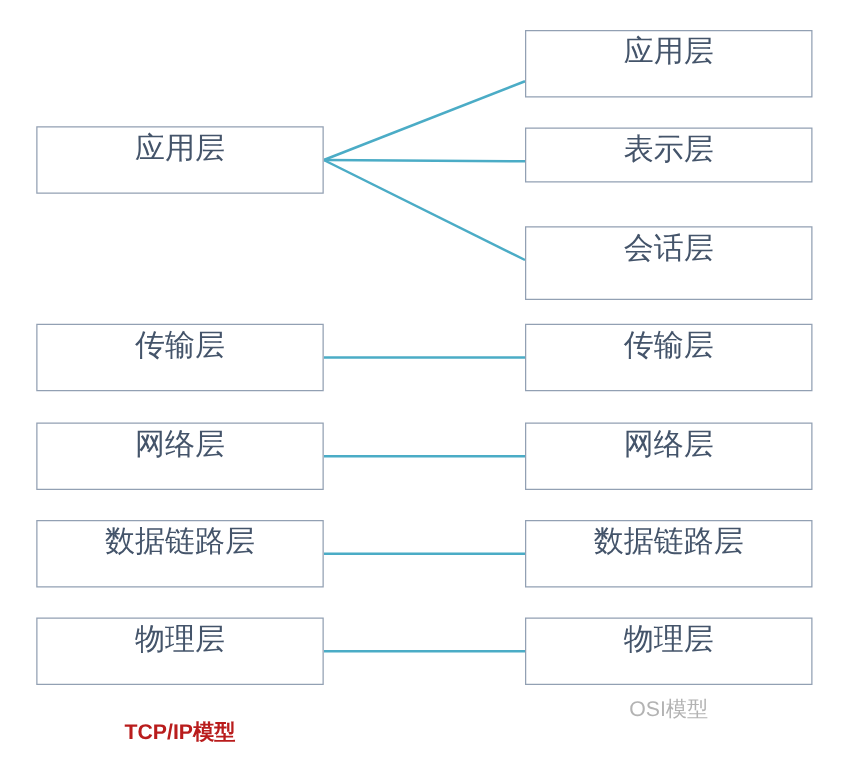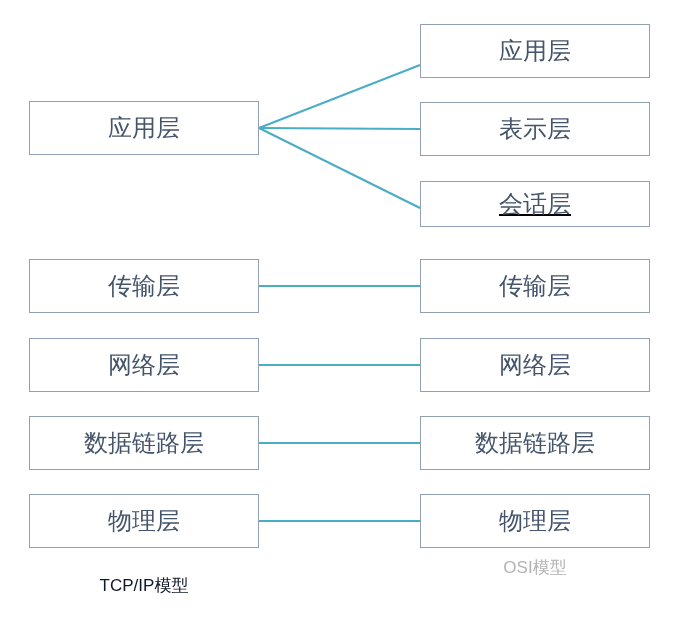--- a/index.html
+++ b/index.html
@@ -19,21 +19,21 @@
     position: absolute;
     left: 0;
     top: 0;
   }
   .node {
     position: absolute;
     box-sizing: border-box;
     background: #ffffff;
     border: 1px solid #92A0B3;
     display: flex;
-    align-items: center;
+    align-items: flex-start;
     justify-content: center;
   }
   .node-label {
     font-size: 24px;
     font-weight: 400;
     color: #44546A;
     white-space: nowrap;
   }
   .col-label {
     position: absolute;
@@ -50,45 +50,45 @@
   <svg class="wires" id="wires" width="680" height="621">
       <line x1="259" y1="128" x2="420" y2="65" stroke="#4BACC6" stroke-width="2"></line>
       <line x1="259" y1="128" x2="420" y2="129" stroke="#4BACC6" stroke-width="2"></line>
       <line x1="259" y1="128" x2="420" y2="208" stroke="#4BACC6" stroke-width="2"></line>
       <line x1="259" y1="286" x2="420" y2="286" stroke="#4BACC6" stroke-width="2"></line>
       <line x1="259" y1="365" x2="420" y2="365" stroke="#4BACC6" stroke-width="2"></line>
       <line x1="259" y1="443" x2="420" y2="443" stroke="#4BACC6" stroke-width="2"></line>
       <line x1="259" y1="521" x2="420" y2="521" stroke="#4BACC6" stroke-width="2"></line>
     </svg>
 
-  <div class="col-label" id="left-col-label" style="left: 144px; top: 574px; color: #0f172a;">TCP/IP模型</div>
+  <div class="col-label" id="left-col-label" style="left: 144px; top: 574px; color: #b91c1c; font-weight: bold;">TCP/IP模型</div>
 
   <div class="col-label" id="right-col-label" style="left: 535px; top: 556px; color: rgb(179, 179, 179);">OSI模型</div>
 <div class="node" style="left: 29px; top: 101px; width: 230px; height: 54px; border-color: rgb(146, 160, 179);">
       <span class="node-label" style="color: rgb(68, 84, 106);">应用层</span>
     </div>
     <div class="node" style="left: 29px; top: 259px; width: 230px; height: 54px; border-color: rgb(146, 160, 179);">
       <span class="node-label" style="color: rgb(68, 84, 106);">传输层</span>
     </div>
     <div class="node" style="left: 29px; top: 338px; width: 230px; height: 54px; border-color: rgb(146, 160, 179);">
       <span class="node-label" style="color: rgb(68, 84, 106);">网络层</span>
     </div>
     <div class="node" style="left: 29px; top: 416px; width: 230px; height: 54px; border-color: rgb(146, 160, 179);">
       <span class="node-label" style="color: rgb(68, 84, 106);">数据链路层</span>
     </div>
     <div class="node" style="left: 29px; top: 494px; width: 230px; height: 54px; border-color: rgb(146, 160, 179);">
       <span class="node-label" style="color: rgb(68, 84, 106);">物理层</span>
     </div>
     <div class="node" style="left: 420px; top: 24px; width: 230px; height: 54px; border-color: rgb(146, 160, 179);">
       <span class="node-label" style="color: rgb(68, 84, 106);">应用层</span>
     </div>
-    <div class="node" style="left: 420px; top: 102px; width: 230px; height: 54px; border-color: rgb(146, 160, 179);">
+    <div class="node" style="left: 420px; top: 102px; width: 230px; height: 44px; border-color: rgb(146, 160, 179);">
       <span class="node-label" style="color: rgb(68, 84, 106);">表示层</span>
     </div>
-    <div class="node" style="left: 420px; top: 181px; width: 230px; height: 46px; border-color: rgb(146, 160, 179); text-decoration: underline;">
+    <div class="node" style="left: 420px; top: 181px; width: 230px; height: 59px; border-color: rgb(146, 160, 179);">
       <span class="node-label" style="color: rgb(68, 84, 106);">会话层</span>
     </div>
     <div class="node" style="left: 420px; top: 259px; width: 230px; height: 54px; border-color: rgb(146, 160, 179);">
       <span class="node-label" style="color: rgb(68, 84, 106);">传输层</span>
     </div>
     <div class="node" style="left: 420px; top: 338px; width: 230px; height: 54px; border-color: rgb(146, 160, 179);">
       <span class="node-label" style="color: rgb(68, 84, 106);">网络层</span>
     </div>
     <div class="node" style="left: 420px; top: 416px; width: 230px; height: 54px; border-color: rgb(146, 160, 179);">
       <span class="node-label" style="color: rgb(68, 84, 106);">数据链路层</span>

